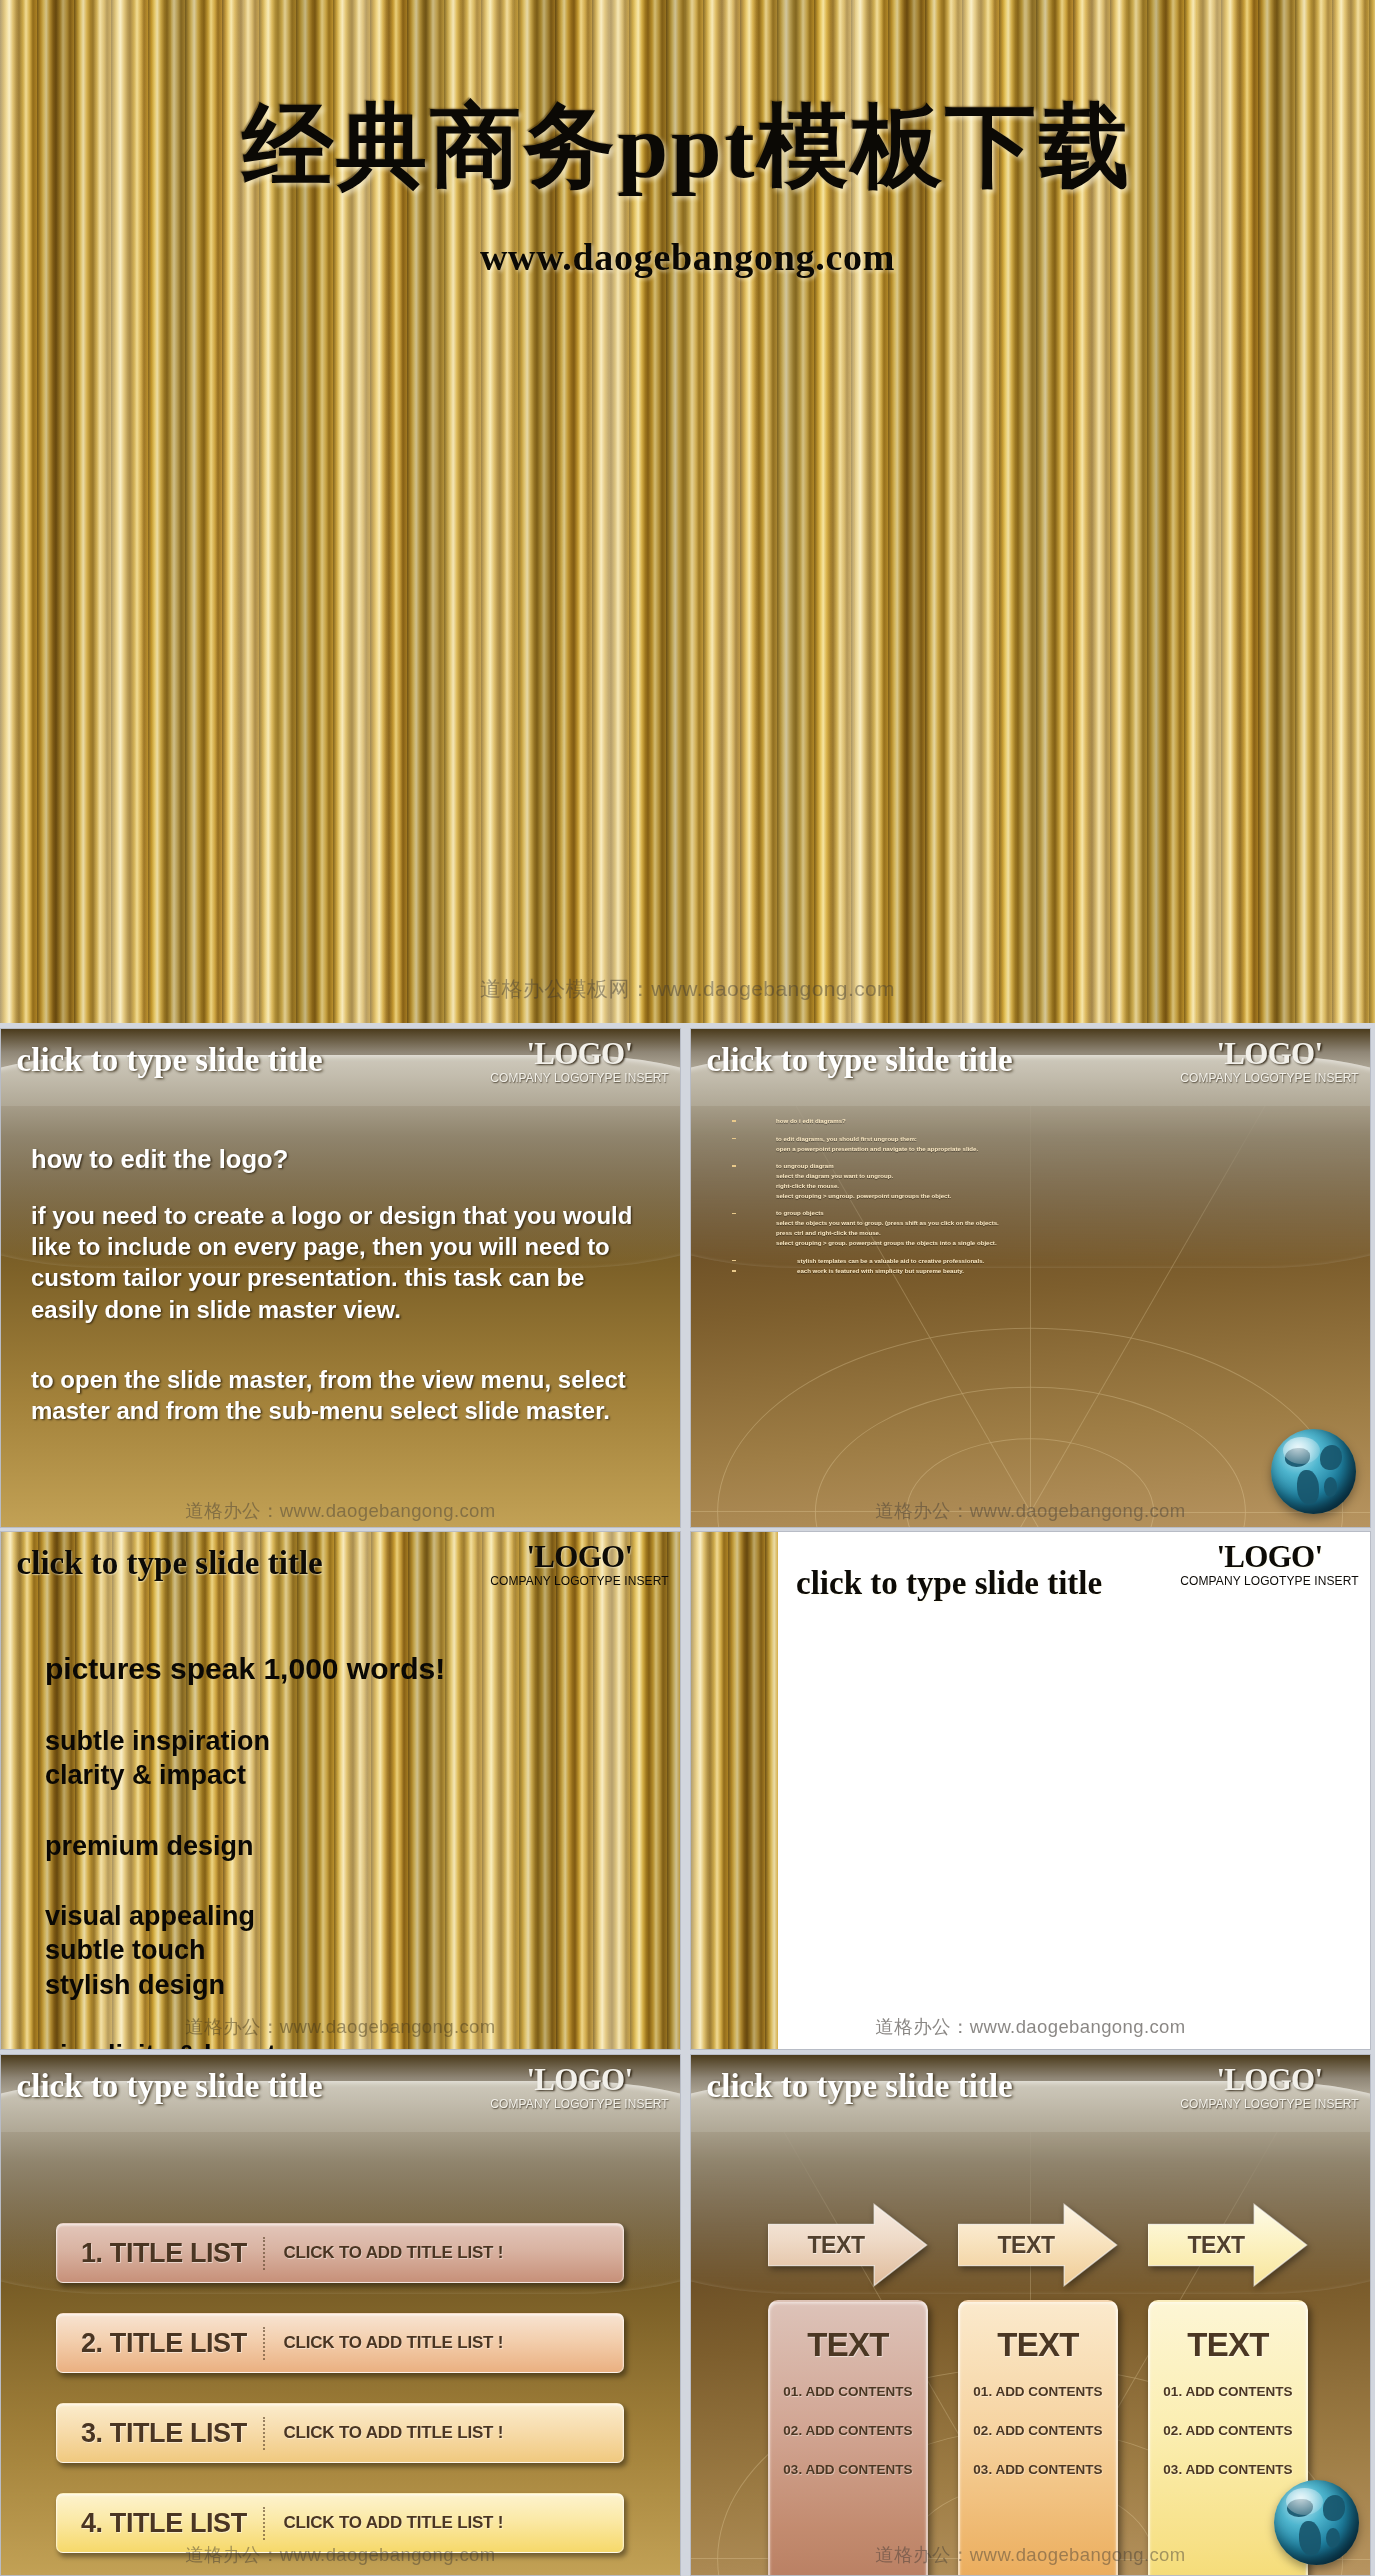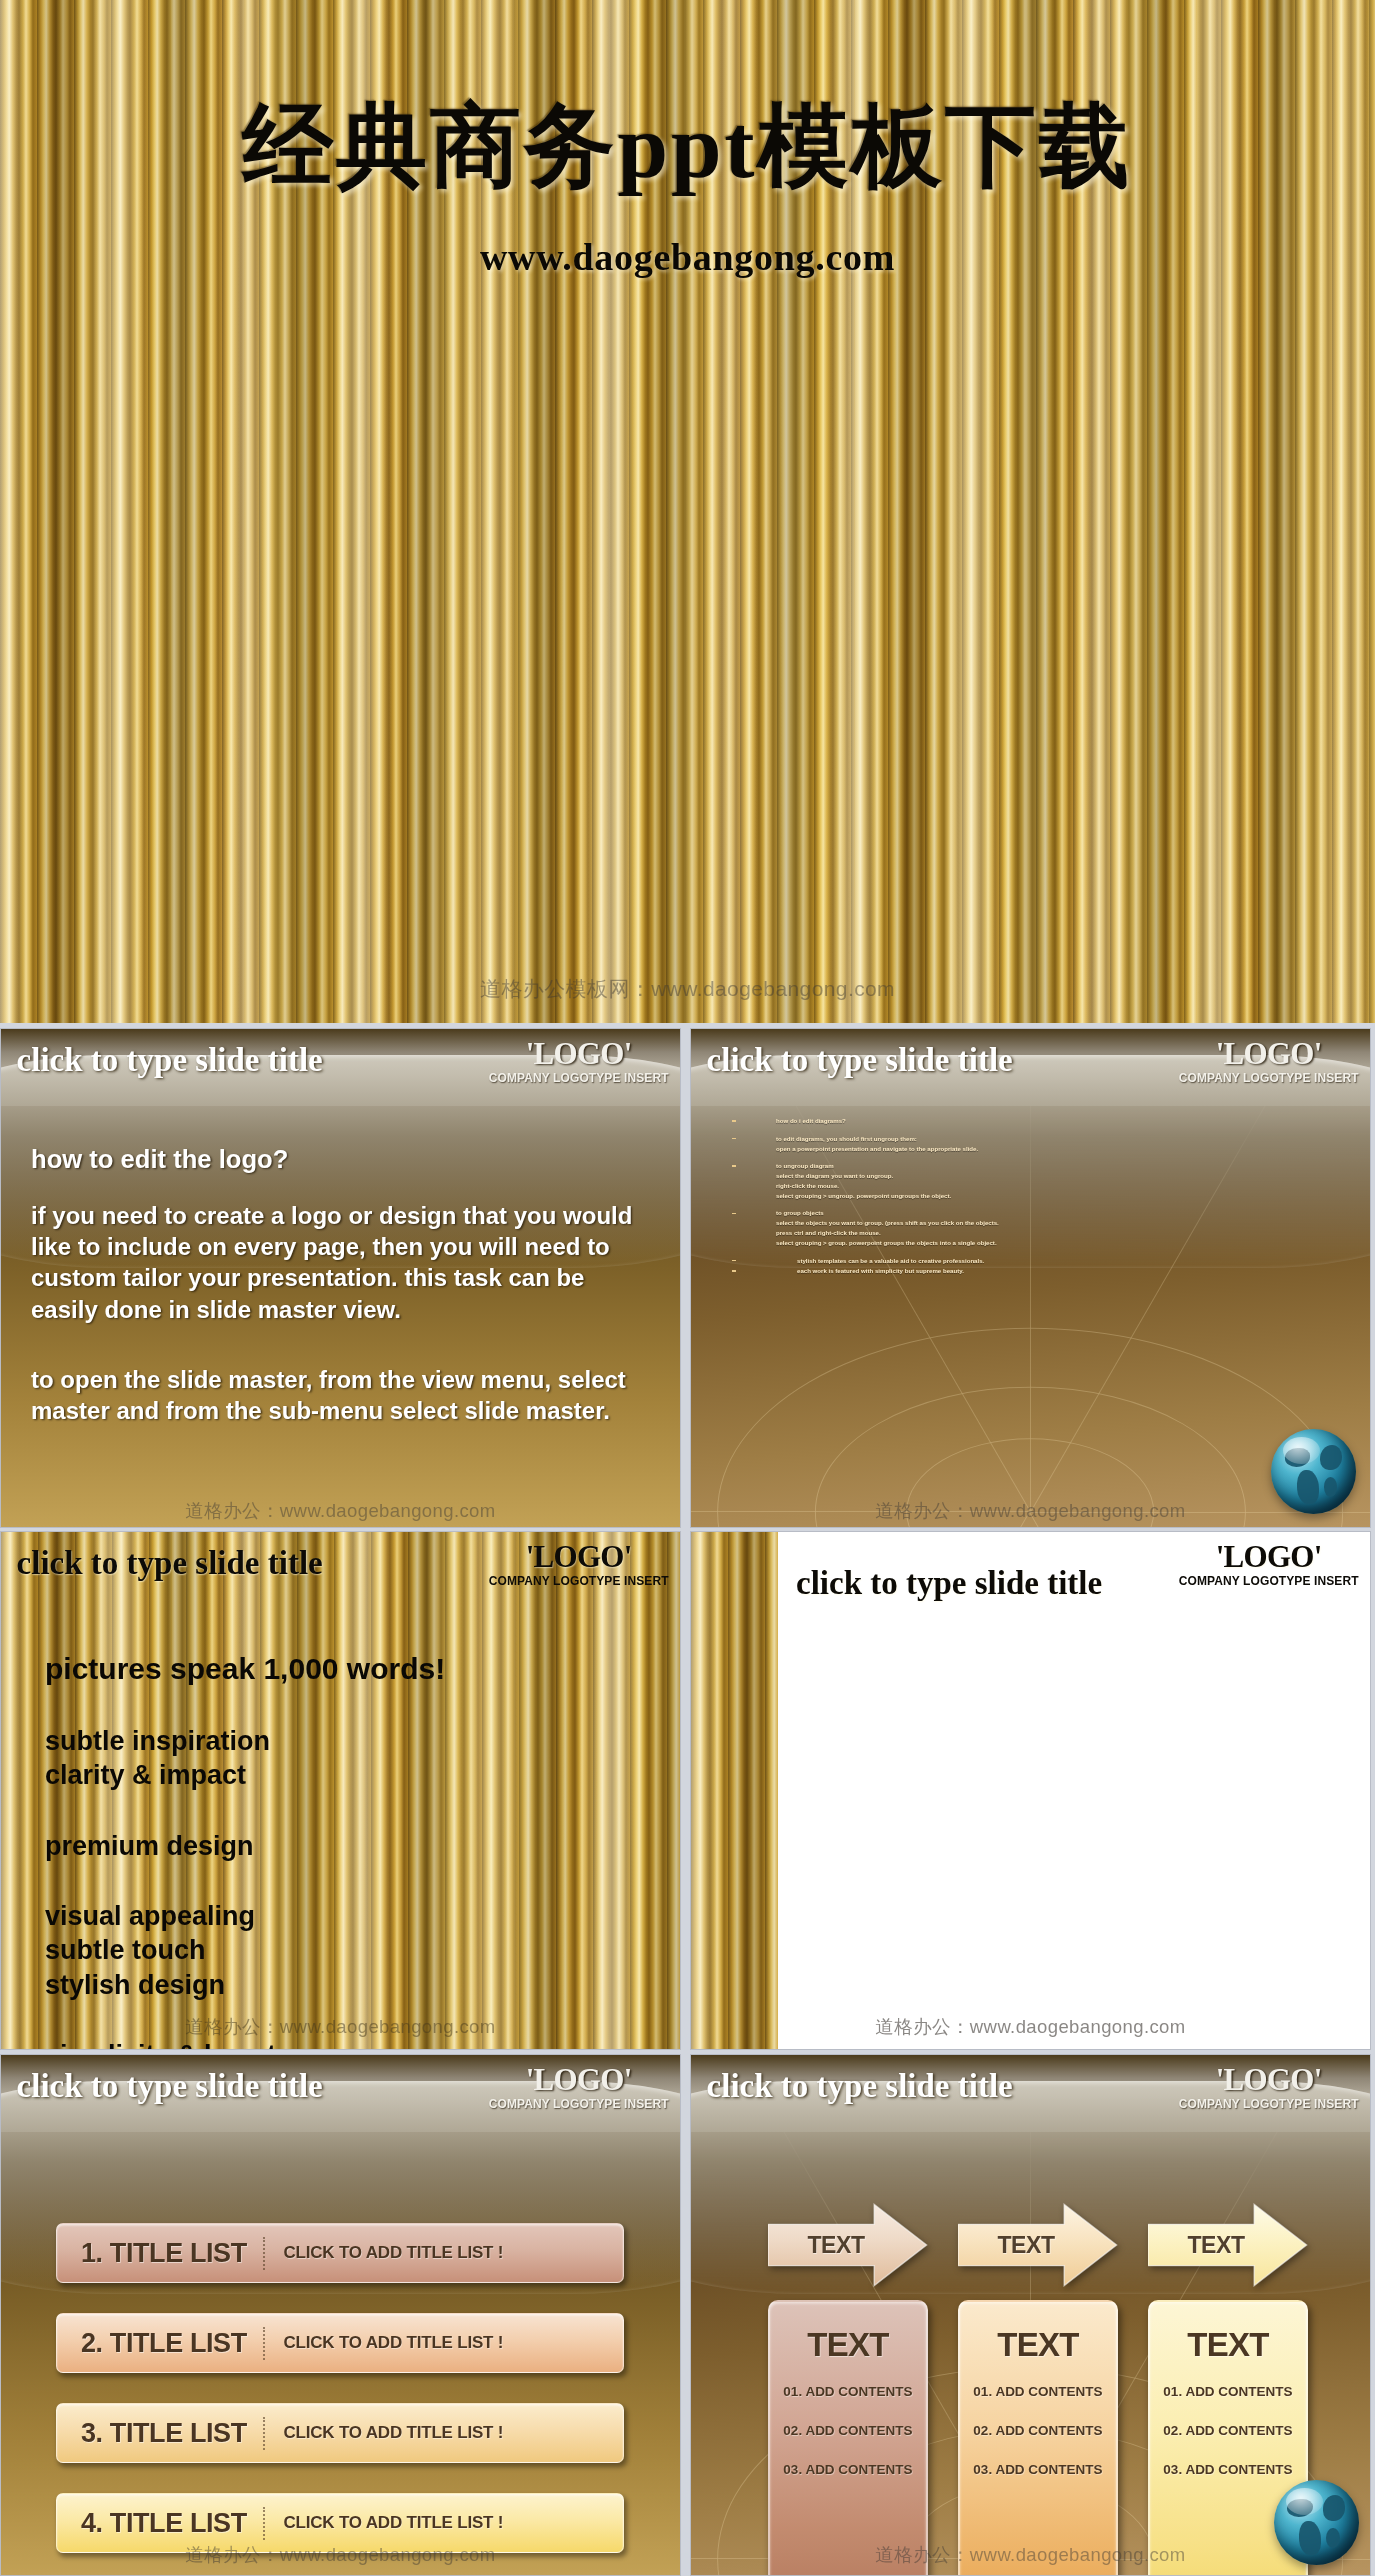--- a/index.html
+++ b/index.html
@@ -123,21 +123,21 @@
     font-family: "Liberation Serif", serif;
     font-weight: bold;
     font-size: 31px;
     letter-spacing: -0.7px;
     color: #f2f0ea;
     text-shadow: 1.4px 1.4px 2.1px rgba(30,20,4,0.85);
     line-height: 1;
   }
   .logo-main.dark { color: #0d0b07; text-shadow: 0.7px 0.7px 1.4px rgba(255,250,220,0.55); }
   .logo-sub {
-    font-size: 12px; font-weight: bold; letter-spacing: 0.1px;
+    font-size: 12px; font-weight: normal; letter-spacing: 0.1px;
     color: #f3f1ea; margin-top: 2.1px;
     text-shadow: 0.7px 0.7px 1.4px rgba(30,20,4,0.7);
   }
   .logo-sub.dark { color: #0d0b07; text-shadow: none; }
 
   
   .body-brown {
     position: absolute; left: 0; top: 0; width: 100%; height: 100%;
     background: linear-gradient(180deg, #3c2a10 0%, #5b431c 22%, #7d6128 48%, #a2813a 74%, #c2a155 100%);
   }

